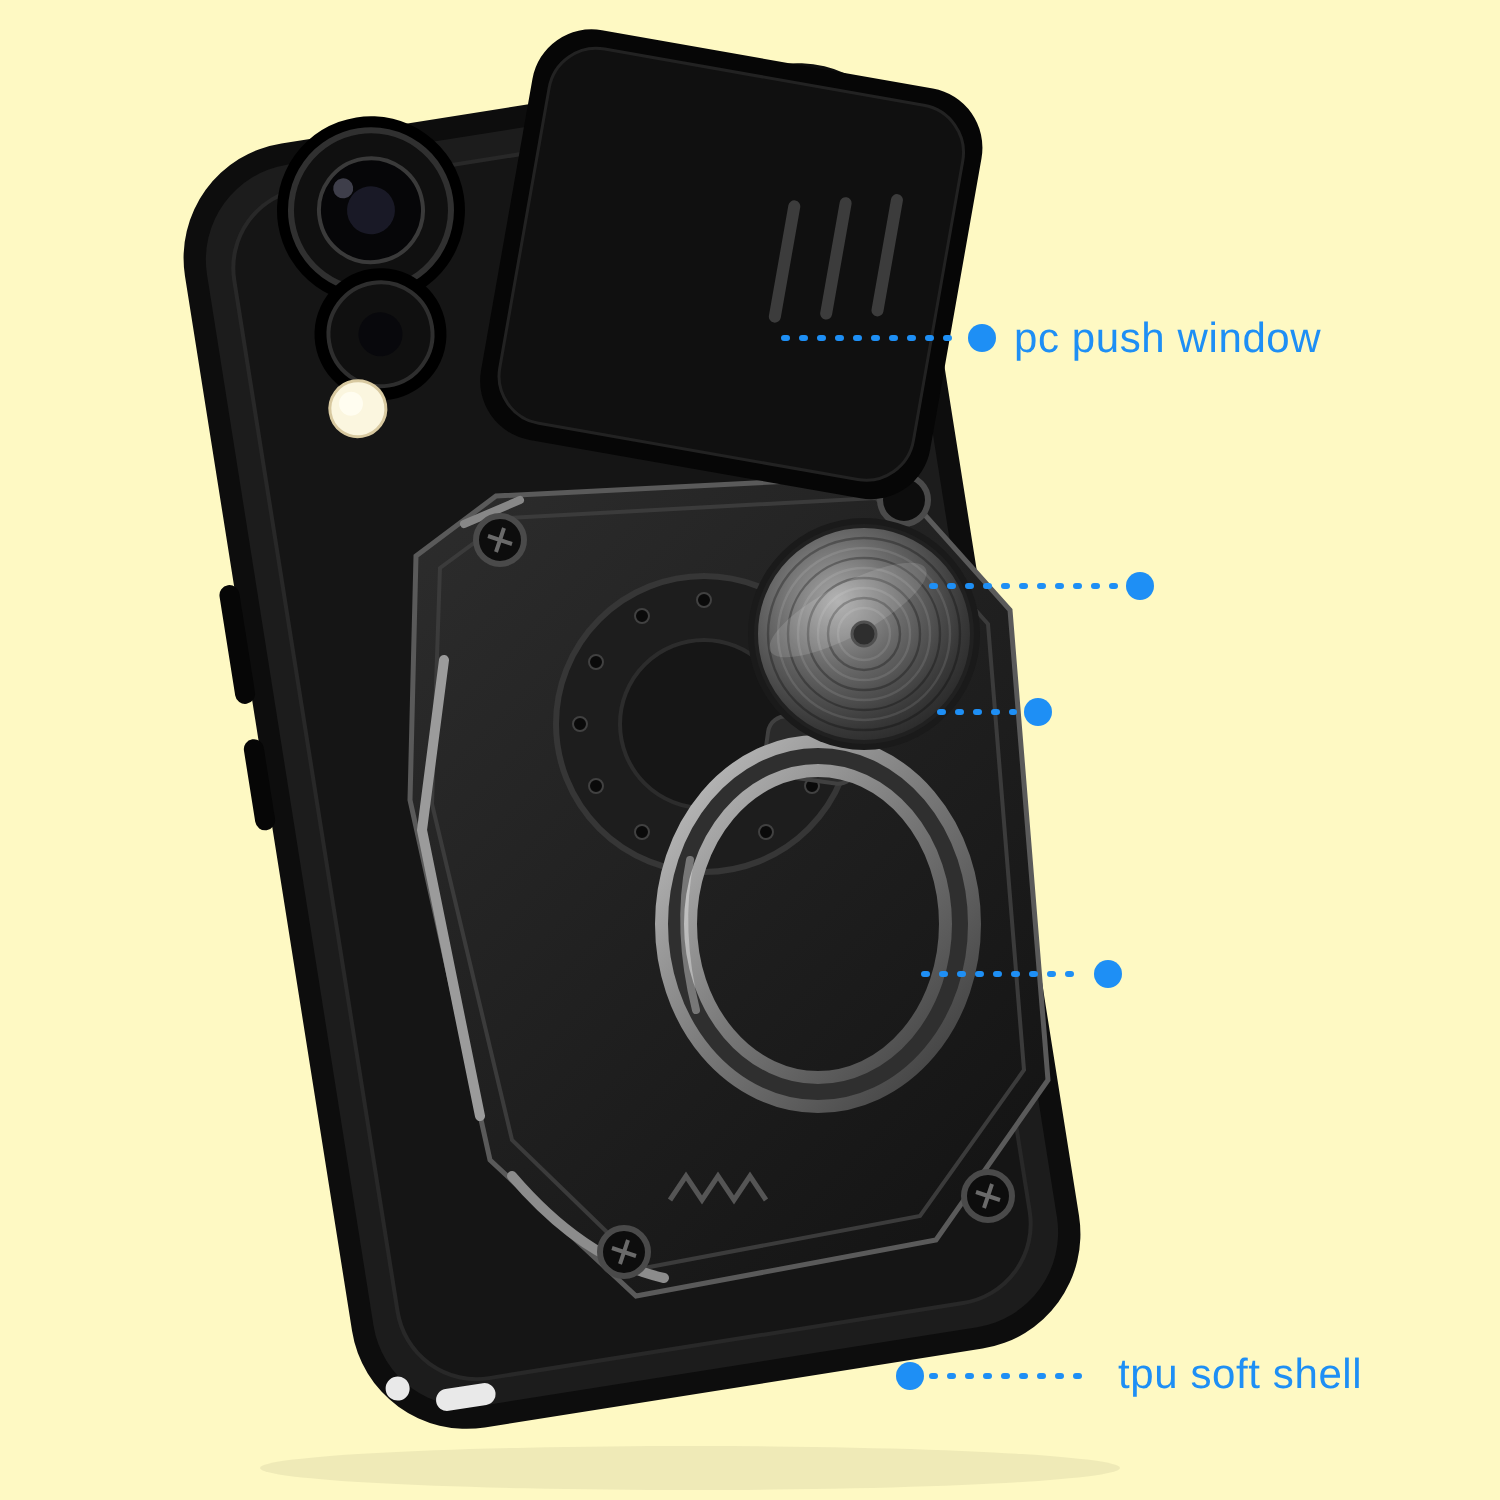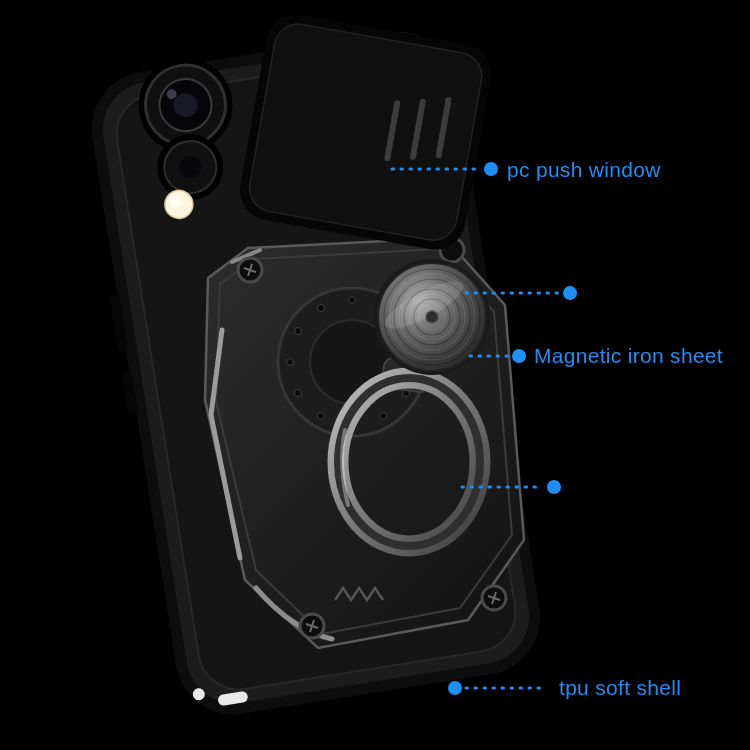--- a/index.html
+++ b/index.html
@@ -1,21 +1,21 @@
 <!DOCTYPE html>
 <html><head>
 <meta charset="utf-8">
 <style>
   * { margin: 0; padding: 0; box-sizing: border-box; }
   html, body { background: #ffffff; font-family: "Liberation Sans", sans-serif; }
   .stage {
     position: relative;
     width: 750px;
     height: 750px;
-    background: #000000;
+    background: #fef9c3;
     overflow: hidden;
     padding-left: 48px;
   }
   .stage svg { position: absolute; left: 0; top: 0; }
   .callout {
     position: absolute;
     transform: translateY(-50%);
     color: #1e8ff5;
     font-size: 21px;
     letter-spacing: 0.3px;
@@ -161,17 +161,16 @@
       <circle cx="570" cy="293" r="7"></circle>
       <circle cx="519" cy="356" r="7"></circle>
       <circle cx="554" cy="487" r="7"></circle>
       <circle cx="455" cy="688" r="7"></circle>
     </g>
   </svg>
 
   <span class="callout" style="left:507px; top:170px">pc push window</span>
 
 
-  <span class="callout" style="left:534px; top:356px">Magnetic iron sheet</span>
 
 
   <span class="callout" style="left:559px; top:688px">tpu soft shell</span>
 </div>
 
 </body></html>

